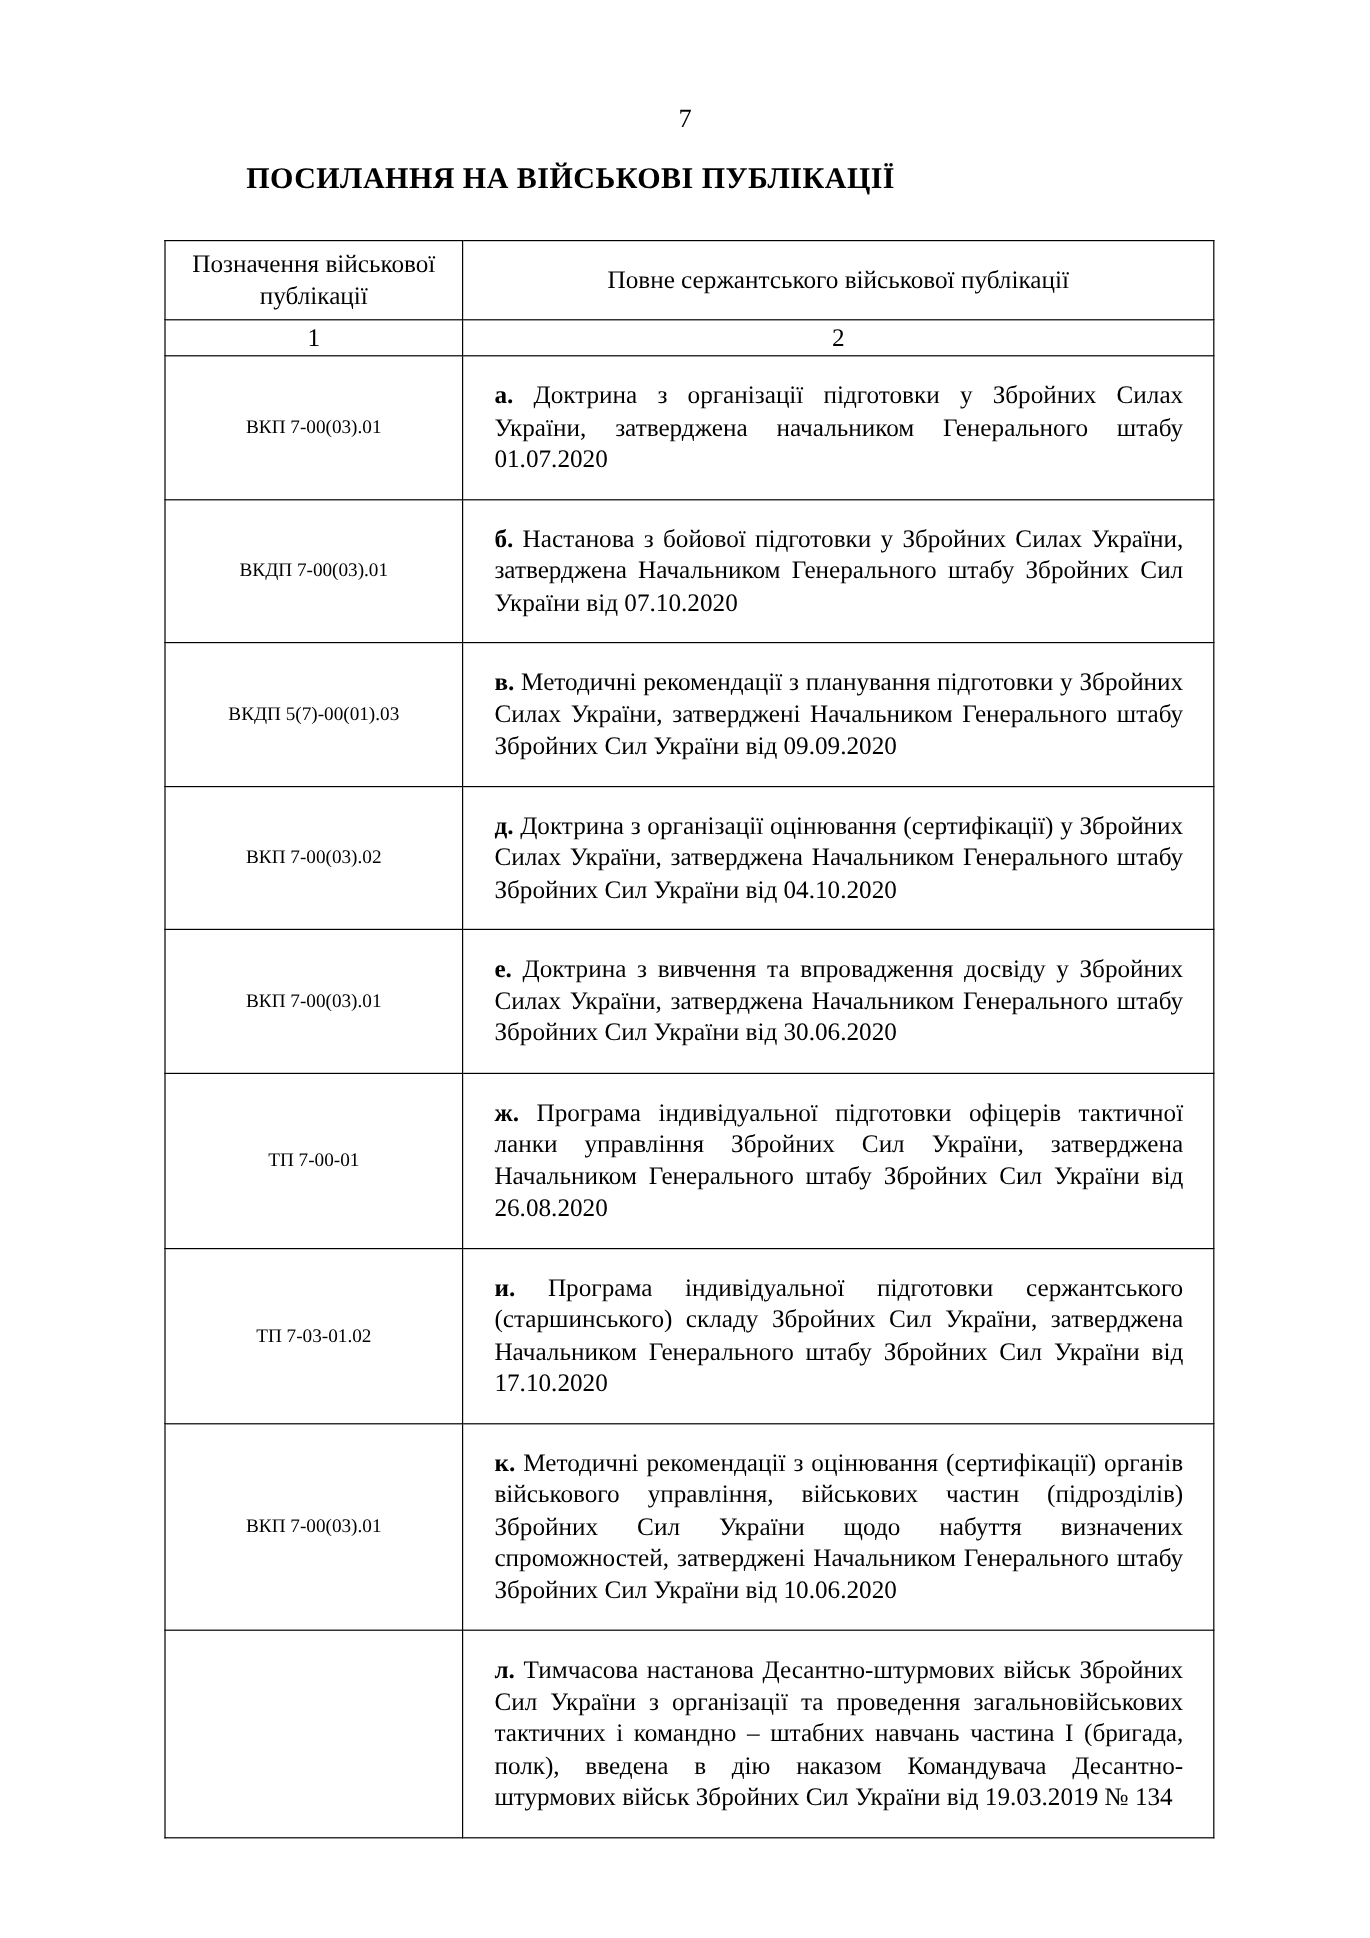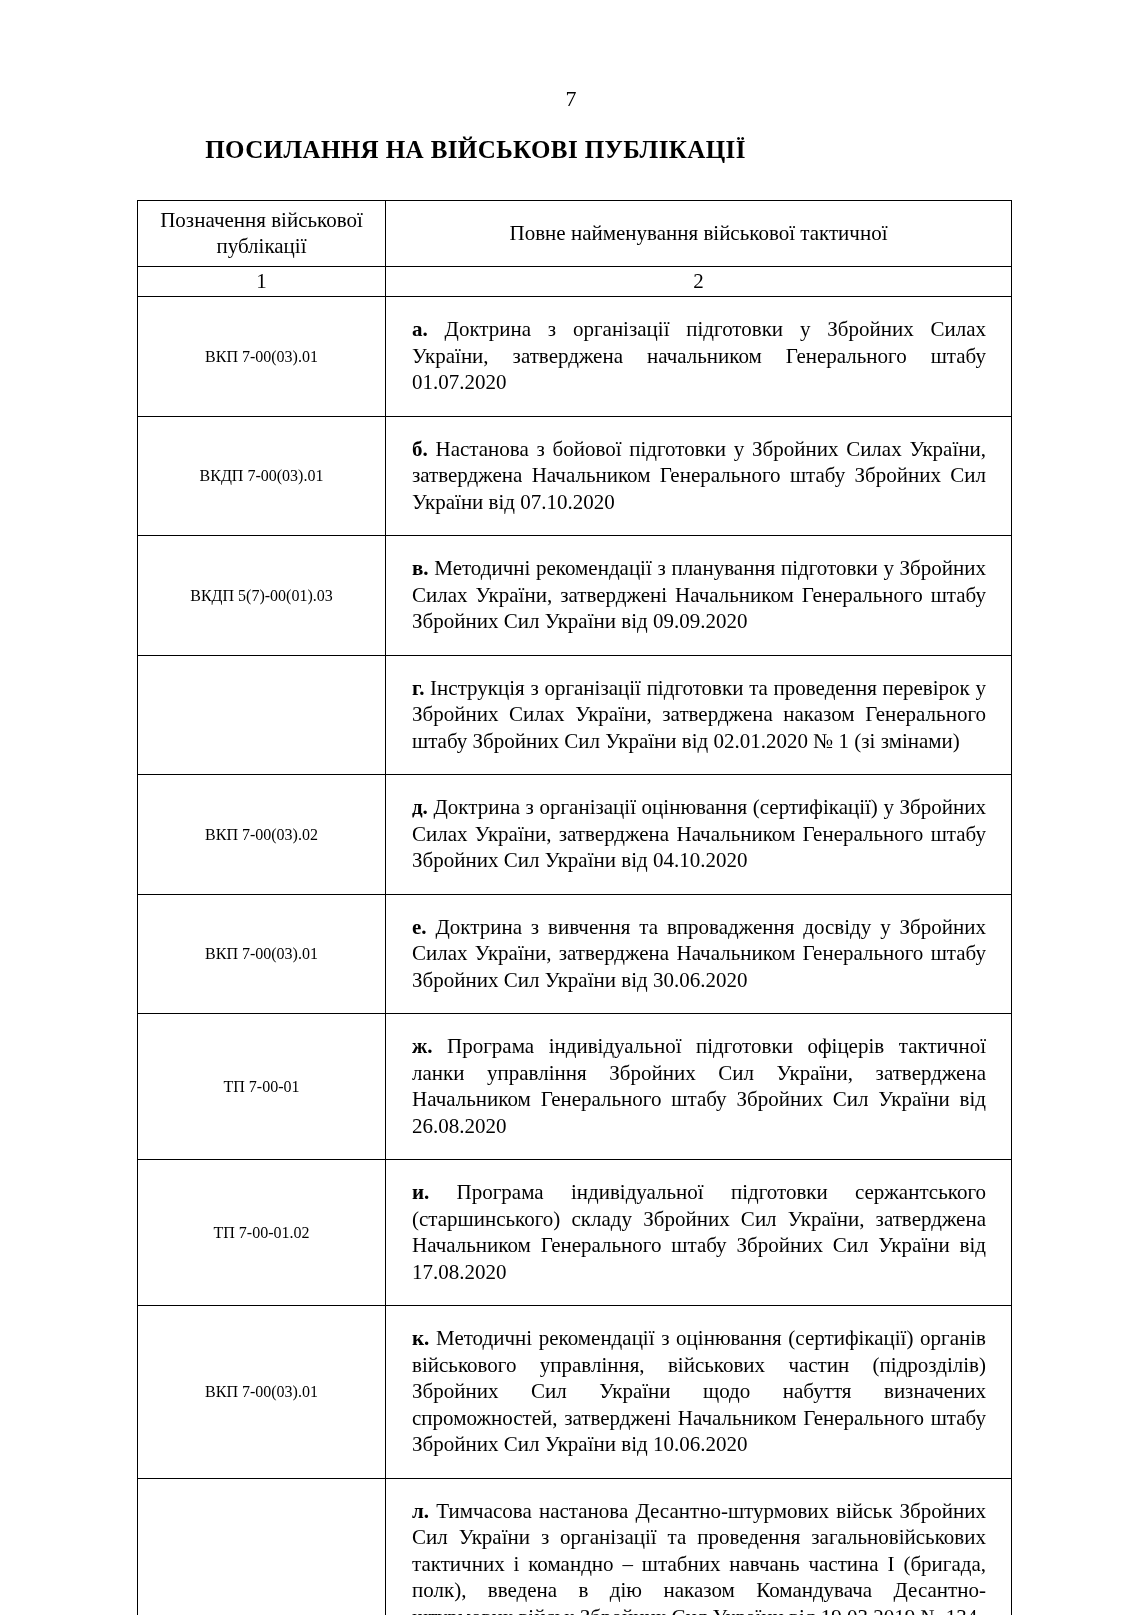--- a/index.html
+++ b/index.html
@@ -132,21 +132,21 @@
 
   <div class="table-wrap">
     <table class="ref-table">
       <colgroup>
         <col class="c1">
         <col class="c2">
       </colgroup>
       <thead>
         <tr>
           <th class="hdr-cell">Позначення військової публікації</th>
-          <th class="hdr-cell">Повне найменування військової тактичної</th>
+          <th class="hdr-cell">Повне сержантського військової публікації</th>
         </tr>
         <tr class="numrow">
           <td>1</td>
           <td>2</td>
         </tr>
       </thead>
       <tbody>
           <tr>
             <td class="code-cell">ВКП 7-00(03).01</td>
             <td class="desc-cell">
@@ -159,47 +159,41 @@
               <p><span class="lbl">б.</span><span> Настанова з бойової підготовки у Збройних Силах України, затверджена Начальником Генерального штабу Збройних Сил України від 07.10.2020</span></p>
             </td>
           </tr>
           <tr>
             <td class="code-cell">ВКДП 5(7)-00(01).03</td>
             <td class="desc-cell">
               <p><span class="lbl">в.</span><span> Методичні рекомендації з планування підготовки у Збройних Силах України, затверджені Начальником Генерального штабу Збройних Сил України від 09.09.2020</span></p>
             </td>
           </tr>
           <tr>
-            <td class="code-cell"></td>
-            <td class="desc-cell">
-              <p><span class="lbl">г.</span><span> Інструкція з організації підготовки та проведення перевірок у Збройних Силах України, затверджена наказом Генерального штабу Збройних Сил України від 02.01.2020 № 1 (зі змінами)</span></p>
-            </td>
-          </tr>
-          <tr>
             <td class="code-cell">ВКП 7-00(03).02</td>
             <td class="desc-cell">
               <p><span class="lbl">д.</span><span> Доктрина з організації оцінювання (сертифікації) у Збройних Силах України, затверджена Начальником Генерального штабу Збройних Сил України від 04.10.2020</span></p>
             </td>
           </tr>
           <tr>
             <td class="code-cell">ВКП 7-00(03).01</td>
             <td class="desc-cell">
               <p><span class="lbl">е.</span><span> Доктрина з вивчення та впровадження досвіду у Збройних Силах України, затверджена Начальником Генерального штабу Збройних Сил України від 30.06.2020</span></p>
             </td>
           </tr>
           <tr>
             <td class="code-cell">ТП 7-00-01</td>
             <td class="desc-cell">
               <p><span class="lbl">ж.</span><span> Програма індивідуальної підготовки офіцерів тактичної ланки управління Збройних Сил України, затверджена Начальником Генерального штабу Збройних Сил України від 26.08.2020</span></p>
             </td>
           </tr>
           <tr>
-            <td class="code-cell">ТП 7-00-01.02</td>
-            <td class="desc-cell">
-              <p><span class="lbl">и.</span><span> Програма індивідуальної підготовки сержантського (старшинського) складу Збройних Сил України, затверджена Начальником Генерального штабу Збройних Сил України від 17.08.2020</span></p>
+            <td class="code-cell">ТП 7-03-01.02</td>
+            <td class="desc-cell">
+              <p><span class="lbl">и.</span><span> Програма індивідуальної підготовки сержантського (старшинського) складу Збройних Сил України, затверджена Начальником Генерального штабу Збройних Сил України від 17.10.2020</span></p>
             </td>
           </tr>
           <tr>
             <td class="code-cell">ВКП 7-00(03).01</td>
             <td class="desc-cell">
               <p><span class="lbl">к.</span><span> Методичні рекомендації з оцінювання (сертифікації) органів військового управління, військових частин (підрозділів) Збройних Сил України щодо набуття визначених спроможностей, затверджені Начальником Генерального штабу Збройних Сил України від 10.06.2020</span></p>
             </td>
           </tr>
           <tr>
             <td class="code-cell"></td>

